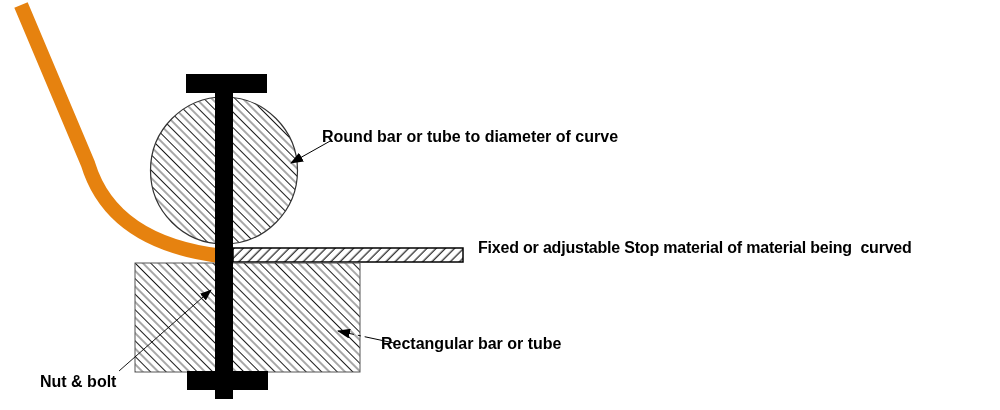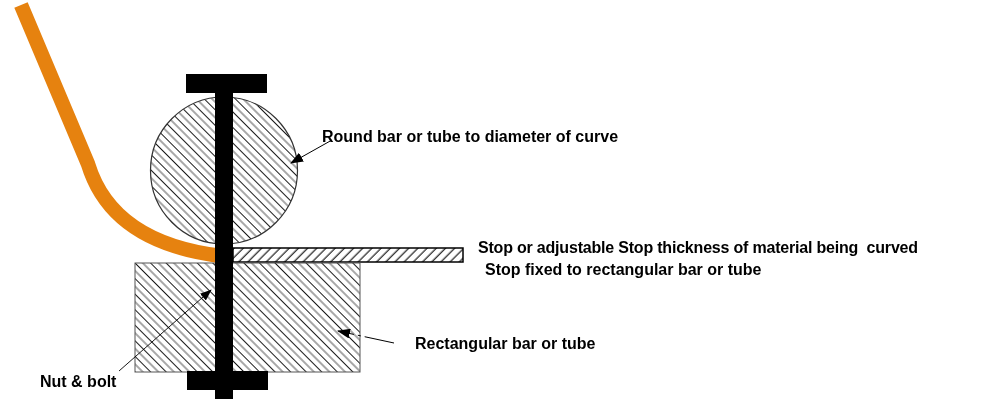--- a/index.html
+++ b/index.html
@@ -24,21 +24,21 @@
     position: absolute;
     font-weight: bold;
     font-size: 16px;
     line-height: 20px;
     color: #000000;
     white-space: pre;
   }
   #label-round-bar { left: 322px; top: 127px; }
   #label-stop-line1 { left: 478px; top: 238px; letter-spacing: -0.2px; }
   #label-stop-line2 { left: 485px; top: 260px; }
-  #label-rect-bar  { left: 415px; top: 334px; }
+  #label-rect-bar  { left: 381px; top: 334px; }
   #label-nut-bolt  { left: 40px;  top: 372px; }
 </style>
 </head>
 <body>
 
 <div class="canvas">
 
   <svg class="diagram-svg" width="1000" height="410" viewBox="0 0 1000 410">
     <defs>
 
@@ -71,21 +71,20 @@
     <rect x="186" y="74" width="81" height="19" fill="#000000"></rect>
     <rect x="187" y="371" width="81" height="19" fill="#000000"></rect>
 
     <line x1="332" y1="140" x2="291" y2="163" stroke="#000000" stroke-width="1" marker-end="url(#arrowHead)"></line>
 
     <line x1="394" y1="343" x2="338" y2="331" stroke="#000000" stroke-width="1" stroke-dasharray="30 4 3 4" marker-end="url(#arrowHead)"></line>
   </svg>
 
   <div class="label" id="label-round-bar">Round bar or tube to diameter of curve</div>
 
-  <div class="label" id="label-stop-line1">Stop or adjustable Stop thickness of material being  curved</div>
+  <div class="label" id="label-stop-line1">Fixed or adjustable Stop material of material being  curved</div>
 
-  <div class="label" id="label-stop-line2">Stop fixed to rectangular bar or tube</div>
 
   <div class="label" id="label-rect-bar">Rectangular bar or tube</div>
 
   <div class="label" id="label-nut-bolt">Nut &amp; bolt</div>
 
 </div>
 
 </body></html>

